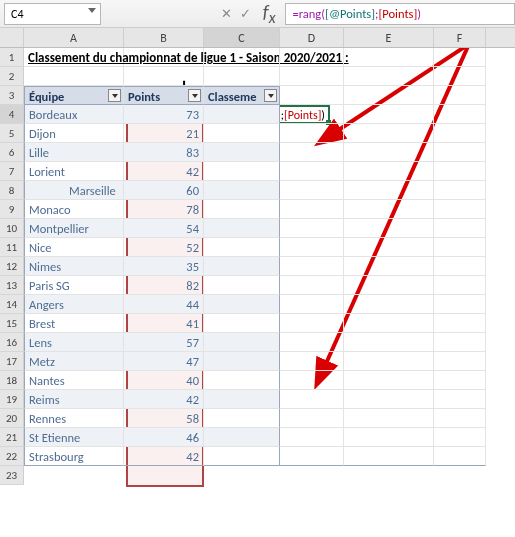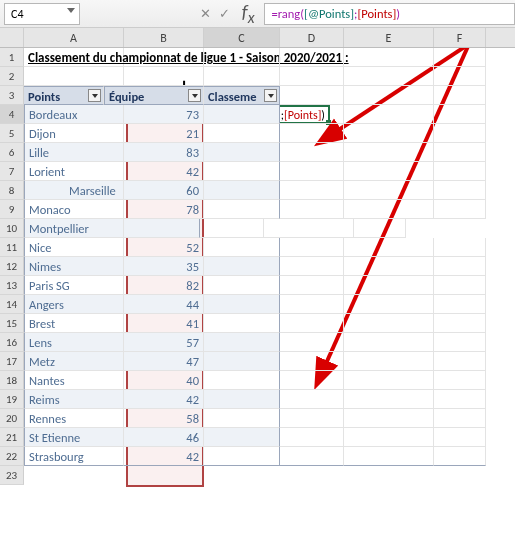--- a/index.html
+++ b/index.html
@@ -14,21 +14,21 @@
     position: relative;
   }
   .topbar {
     display: flex;
     align-items: center;
     height: 28px;
     background: linear-gradient(#f7f7f7,#ececec);
     border-bottom: 1px solid #ccc;
   }
   .namebox {
-    width: 76px;
+    width: 97px;
     height: 22px;
     margin: 0 4px;
     background: #fff;
     border: 1px solid #b7b7b7;
     display: flex;
     align-items: center;
     padding: 0 6px;
     font-size: 12px;
     position: relative;
   }
@@ -256,22 +256,22 @@
       </div>
       <div class="row">
         <div class="cell wA"></div>
         <div class="cell wB"></div>
         <div class="cell wC"></div>
         <div class="cell wD"></div>
         <div class="cell wE"></div>
         <div class="cell wF"></div>
       </div>
       <div class="row">
+        <div class="cell wA thcell" style="border-left: 1px solid rgb(154, 166, 187);">Équipe<span class="filter"></span></div>
         <div class="cell wB thcell">Points<span class="filter"></span></div>
-        <div class="cell wA thcell" style="border-left: 1px solid rgb(154, 166, 187);">Équipe<span class="filter"></span></div>
         <div class="cell wC thcell" style="border-right: 1px solid rgb(154, 166, 187);">Classeme<span class="filter"></span></div>
         <div class="cell wD"></div>
         <div class="cell wE"></div>
         <div class="cell wF"></div>
       </div>
       <div class="row">
         <div class="cell wA band" style="border-left: 1px solid rgb(154, 166, 187);">Bordeaux</div>
         <div class="cell wB band num">73</div>
         <div class="cell wC band" style="border-right: 1px solid rgb(154, 166, 187);"></div>
         <div class="cell wD"></div>
@@ -313,20 +313,21 @@
       <div class="row">
         <div class="cell wA" style="border-left: 1px solid rgb(154, 166, 187);">Monaco</div>
         <div class="cell wB num">78</div>
         <div class="cell wC" style="border-right: 1px solid rgb(154, 166, 187);"></div>
         <div class="cell wD"></div>
         <div class="cell wE"></div>
         <div class="cell wF"></div>
       </div>
       <div class="row">
         <div class="cell wA band" style="border-left: 1px solid rgb(154, 166, 187);">Montpellier</div>
+        <div class="cell wB band num">54</div>
         <div class="cell wC band" style="border-right: 1px solid rgb(154, 166, 187);"></div>
         <div class="cell wD"></div>
         <div class="cell wE"></div>
         <div class="cell wF"></div>
       </div>
       <div class="row">
         <div class="cell wA" style="border-left: 1px solid rgb(154, 166, 187);">Nice</div>
         <div class="cell wB num">52</div>
         <div class="cell wC" style="border-right: 1px solid rgb(154, 166, 187);"></div>
         <div class="cell wD"></div>

